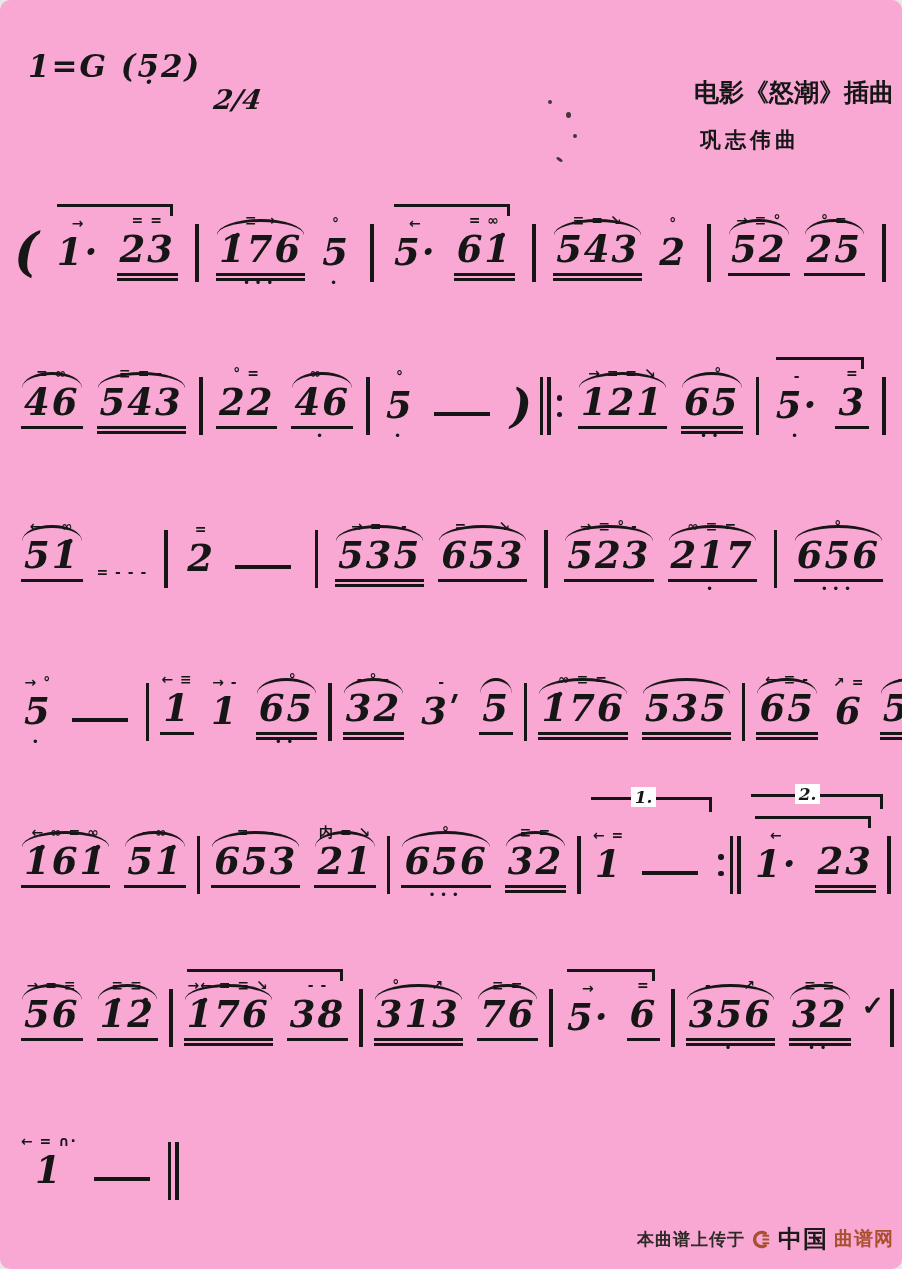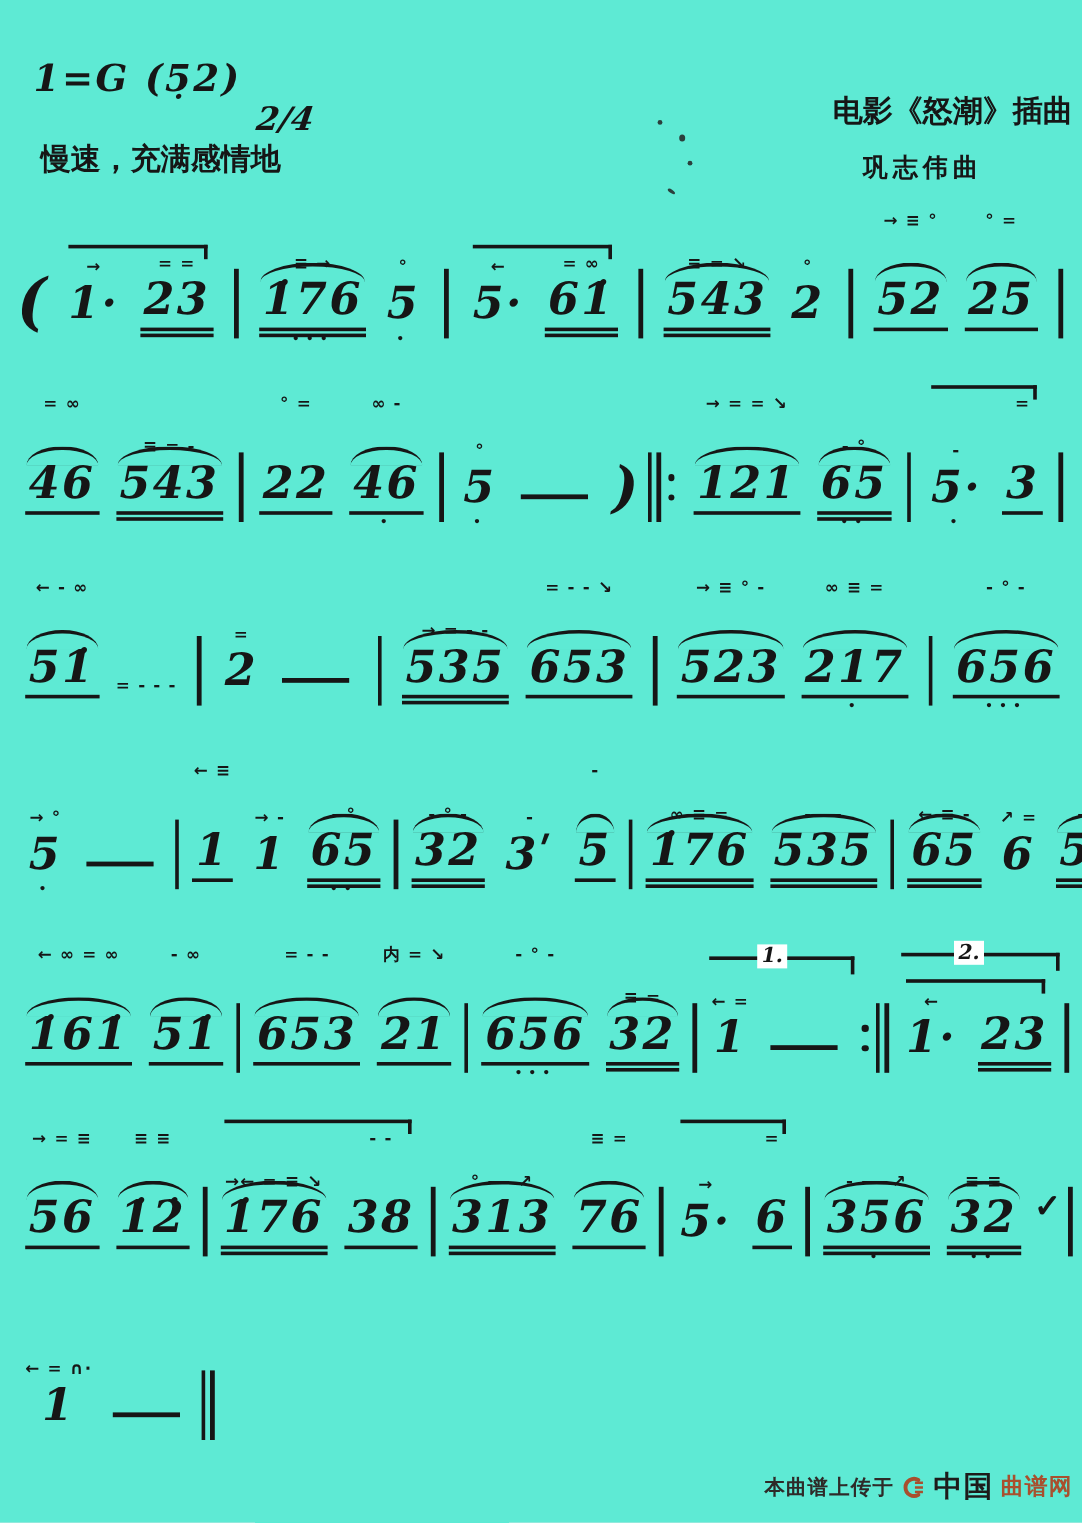--- a/index.html
+++ b/index.html
@@ -1,37 +1,37 @@
 <!DOCTYPE html>
 <html><head>
 <meta charset="utf-8">
 <style>
   html,body{margin:0;padding:0;background:#e8e8e8;}
-  .page{width:902px;height:1269px;position:relative;background:#5eead4;color:#161616;
-        font-family:"DejaVu Serif",serif;overflow:hidden;margin:0 auto;}
+  .page{width:902px;height:1269px;position:relative;background:#f9a8d4;color:#161616;
+        font-family:"DejaVu Serif",serif;overflow:hidden;margin:0 auto;border-radius:10px;}
   
   .key{position:absolute;left:28px;top:48px;font-size:31px;font-style:italic;font-weight:700;letter-spacing:2px;}
   .time{position:absolute;left:214px;top:84px;font-size:27px;font-style:italic;font-weight:700;transform:skewX(-8deg);}
   .tempo{position:absolute;left:34px;top:116px;font-size:25px;font-weight:700;font-family:"DejaVu Sans",sans-serif;}
   .title{position:absolute;left:348px;top:66px;font-size:58px;font-weight:900;letter-spacing:38px;white-space:nowrap;
          font-family:"DejaVu Sans",sans-serif;}
   .credit1{position:absolute;left:694px;top:76px;font-size:25px;font-weight:700;font-family:"DejaVu Sans",sans-serif;}
-  .credit2{position:absolute;left:700px;top:126px;font-size:21px;font-weight:700;letter-spacing:4px;font-family:"DejaVu Sans",sans-serif;margin-left:19px;}
+  .credit2{position:absolute;left:700px;top:126px;font-size:21px;font-weight:700;letter-spacing:4px;font-family:"DejaVu Sans",sans-serif;}
   .speck{position:absolute;background:#222;border-radius:50%;opacity:.85;}
   
   #music{position:absolute;left:14px;right:12px;top:163px;}
   .mline{height:153px;display:flex;justify-content:space-between;align-items:flex-end;padding-bottom:26px;box-sizing:border-box;}
   .mline.short{justify-content:flex-start;}
   .measure{display:flex;align-items:flex-end;position:relative;padding-top:30px;}
   .grp{display:flex;flex-direction:column;align-items:center;margin:0 7px;position:relative;}
   .orn{height:20px;font-size:14px;font-weight:700;letter-spacing:1px;color:#161616;white-space:nowrap;
        font-family:"DejaVu Sans",sans-serif;line-height:20px;}
   .dg{font-size:37px;line-height:1.08;font-style:italic;font-weight:700;letter-spacing:2px;position:relative;
       padding:0 3px 3px;white-space:nowrap;}
-  .dg.u1{border-bottom:3.5px solid #161616;margin-top:36px;}
+  .dg.u1{border-bottom:3.5px solid #161616;}
   .dg.u2{border-bottom:3.5px solid #161616;}
   .dg.u2::after{content:"";position:absolute;left:0;right:0;bottom:-8px;height:3.5px;background:#161616;}
   .dg.slur::before{content:"";position:absolute;top:-11px;left:1px;right:1px;height:13px;
       border-top:3px solid #161616;border-radius:50% 50% 0 0/100% 100% 0 0;}
   .bd{height:14px;font-size:19px;line-height:12px;letter-spacing:5px;font-weight:700;}
   .dashnote{width:56px;height:4.5px;background:#161616;margin:0 14px 27px 10px;align-self:flex-end;}
   .bar{display:flex;align-items:center;gap:4px;align-self:flex-end;margin:0 4px 8px;}
   .bl{width:3.5px;height:58px;background:#161616;}
   .closeparen{font-size:46px;font-style:italic;font-weight:700;margin-right:4px;line-height:1;}
   .rdots{display:flex;flex-direction:column;gap:11px;margin:0 2px;}
@@ -50,21 +50,20 @@
   .f-cn{font-size:24px;font-weight:900;color:#1d1b1a;letter-spacing:1px;}
   .f-site{font-size:19px;font-weight:900;color:#a8502e;letter-spacing:1px;}
 </style>
 </head>
 <body>
 
 <div class="page">
 
   <div class="key">1=G (5̣2)</div>
   <div class="time">2/4</div>
-  <div class="tempo">慢速，充满感情地</div>
   <div class="credit1">电影《怒潮》插曲</div>
   <div class="credit2">巩志伟曲</div>
 
   <div class="speck" style="left:548px;top:100px;width:4px;height:4px;"></div>
   <div class="speck" style="left:566px;top:112px;width:5px;height:6px;"></div>
   <div class="speck" style="left:573px;top:134px;width:4px;height:4px;"></div>
   <div class="speck" style="left:556px;top:158px;width:7px;height:3px;transform:rotate(35deg);"></div>
 
   <div id="music">
       <div class="mline">

